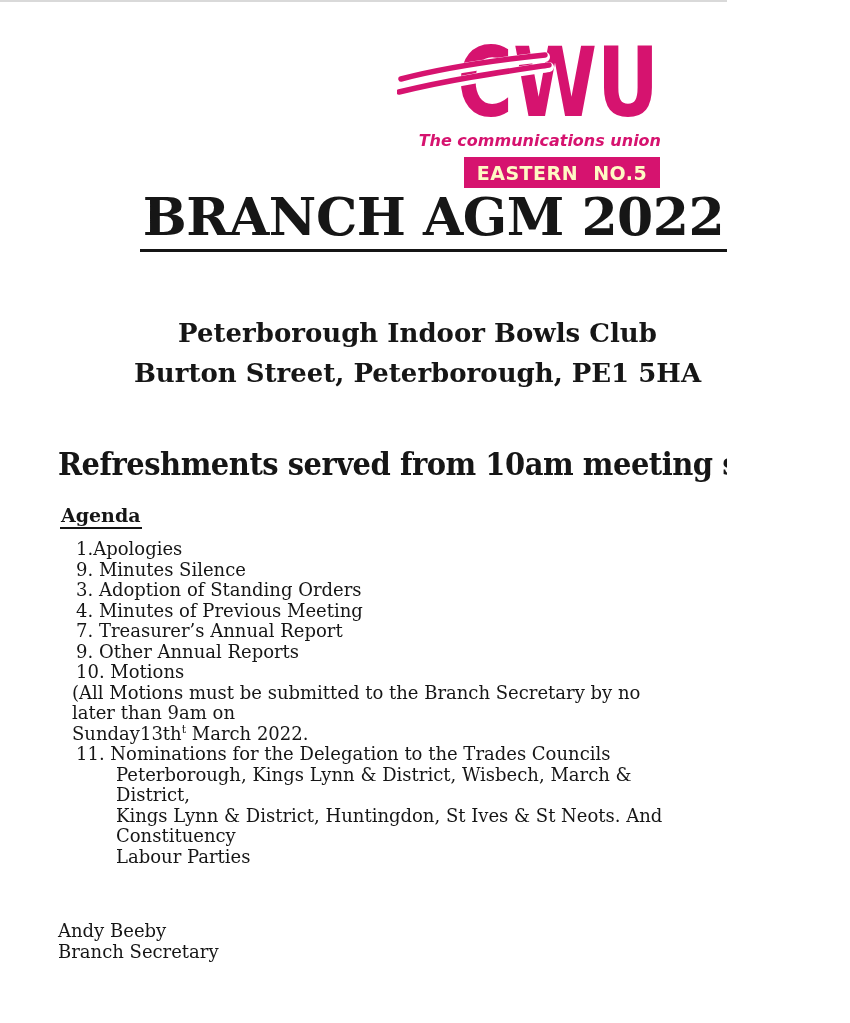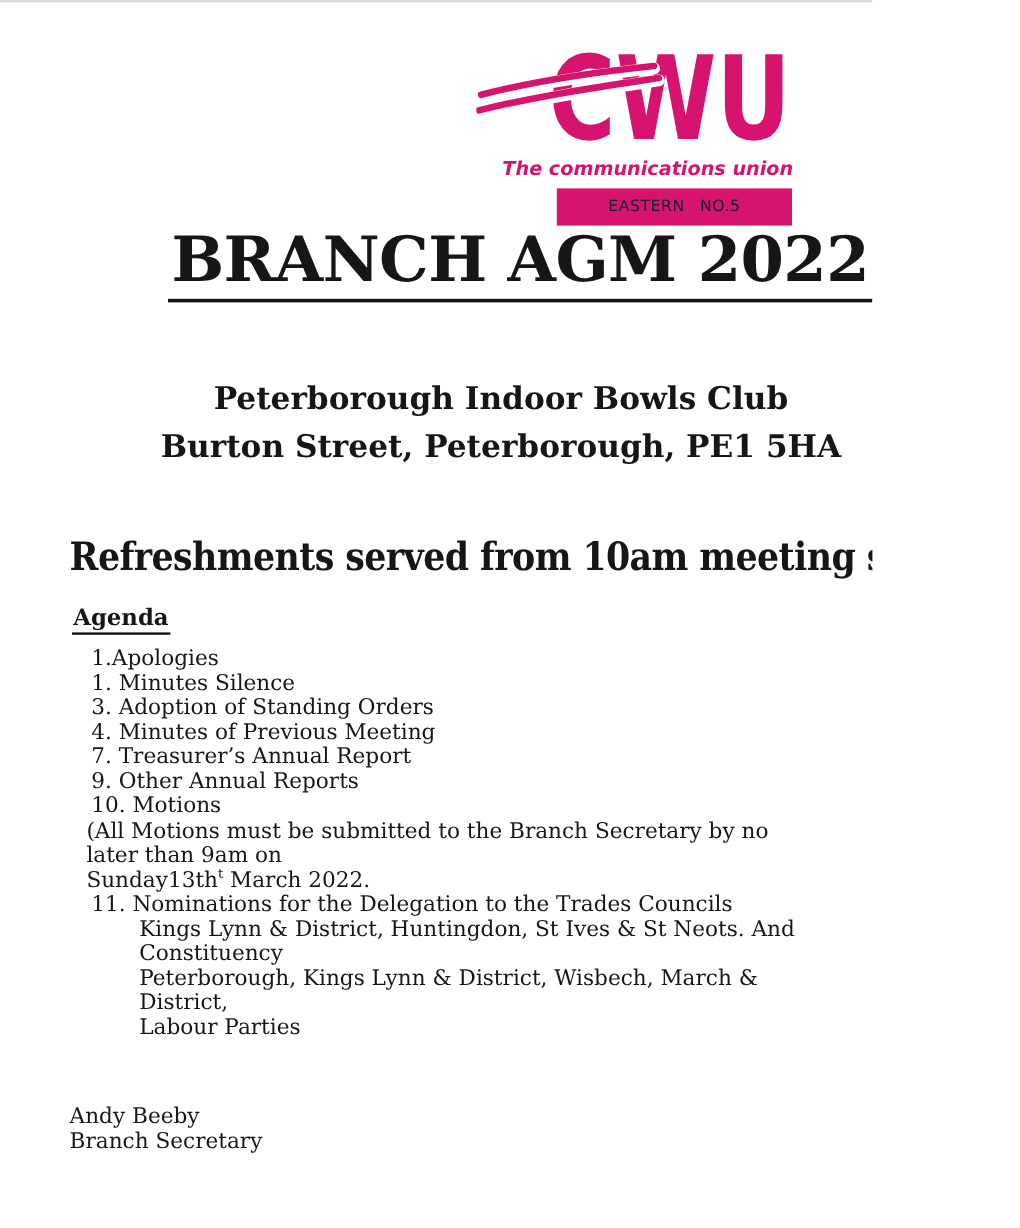--- a/index.html
+++ b/index.html
@@ -13,22 +13,22 @@
   .logo { position: absolute; top: 34px; right: 60px; width: 270px; }
   .logo-mark { display: block; }
   .logo-mark text { font-family: "DejaVu Sans", "Liberation Sans", sans-serif; font-weight: bold; fill: var(--brand); }
   .swoosh-cut { fill: none; stroke: #ffffff; stroke-width: 10; stroke-linecap: round; }
   .swoosh { fill: none; stroke: var(--brand); stroke-width: 5.5; stroke-linecap: round; }
   .tagline { margin-top: 1px; text-align: right; padding-right: 6px;
              font-family: "DejaVu Sans", "Liberation Sans", sans-serif;
              font-style: italic; font-weight: bold; font-size: 16px; color: var(--brand); }
   .badge { margin: 7px 7px 0 auto; width: 196px; height: 31px; background: var(--brand);
            display: flex; align-items: center; justify-content: center;
-           font-family: "DejaVu Sans", "Liberation Sans", sans-serif; font-weight: normal;
-           font-size: 13px; color: #0f172a; letter-spacing: .5px; word-spacing: 8px; }
+           font-family: "DejaVu Sans", "Liberation Sans", sans-serif; font-weight: bold;
+           font-size: 19px; color: #fef9c3; letter-spacing: .5px; word-spacing: 8px; }
 
   
   .center-block { position: absolute; left: 0; width: 835px; text-align: center; }
   .u { display: inline-block; border-bottom: 3px solid #151515; padding: 0 3px 2px; }
   .title { top: 186px; font-weight: bold; font-size: 52px; letter-spacing: -.5px; padding-left: 32px; }
   .date  { top: 246px; font-weight: bold; font-size: 46px; letter-spacing: -1.5px; }
   .date sup { font-size: .52em; vertical-align: super; line-height: 0; letter-spacing: 0; }
   .venue1 { top: 318px; font-weight: bold; font-size: 26px; }
   .venue2 { top: 358px; font-weight: bold; font-size: 26px; }
 
@@ -75,31 +75,31 @@
   <div class="center-block venue1">Peterborough Indoor Bowls Club</div>
   <div class="center-block venue2">Burton Street, Peterborough, PE1 5HA</div>
 
   <div class="notice">Refreshments served from 10am meeting starts 10.30am</div>
 
   <div class="agenda-head">
     <span class="u2">Agenda</span>
   </div>
   <div class="agenda-list">
       <div class="agenda-line item">1.Apologies</div>
-      <div class="agenda-line item">1. Minutes Silence</div>
+      <div class="agenda-line item">9. Minutes Silence</div>
       <div class="agenda-line item">3. Adoption of Standing Orders</div>
       <div class="agenda-line item">4. Minutes of Previous Meeting</div>
       <div class="agenda-line item">7. Treasurer’s Annual Report</div>
       <div class="agenda-line item">9. Other Annual Reports</div>
       <div class="agenda-line item">10. Motions</div>
       <div class="agenda-line note">(All Motions must be submitted to the Branch Secretary by no later than 9am on</div>
       <div class="agenda-line note"><span>Sunday13th</span><sup>t</sup><span> March 2022.</span></div>
       <div class="agenda-line item">11. Nominations for the Delegation to the Trades Councils</div>
+      <div class="agenda-line sub">Peterborough, Kings Lynn &amp; District, Wisbech, March &amp; District,</div>
       <div class="agenda-line sub">Kings Lynn &amp; District, Huntingdon, St Ives &amp; St Neots. And Constituency</div>
-      <div class="agenda-line sub">Peterborough, Kings Lynn &amp; District, Wisbech, March &amp; District,</div>
       <div class="agenda-line sub">Labour Parties</div>
     </div>
 
   <div class="signature">
     <div>Andy Beeby</div>
     <div>Branch Secretary</div>
   </div>
 </div>
 
 </body></html>

